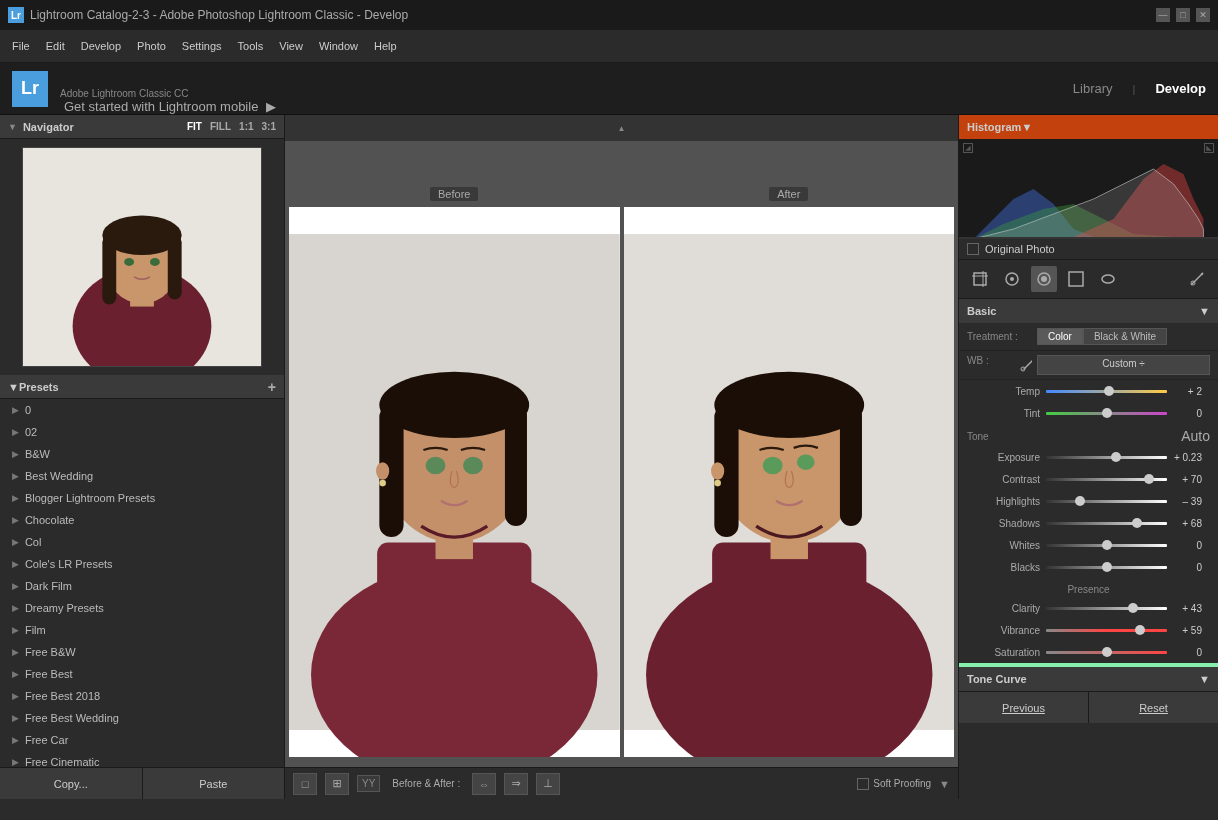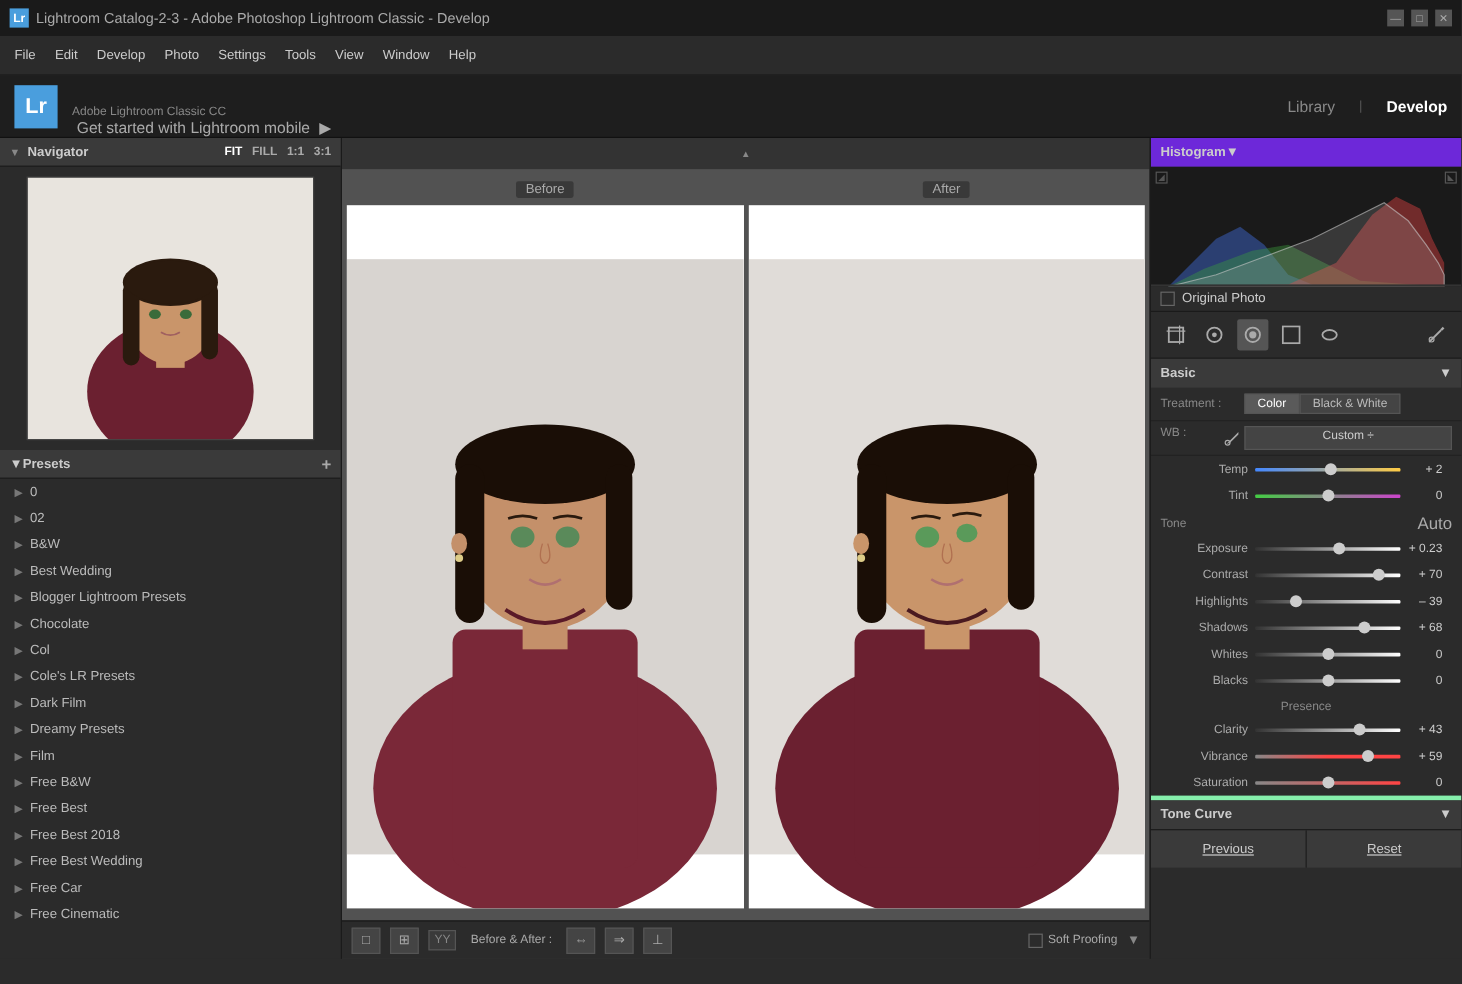--- a/index.html
+++ b/index.html
@@ -204,20 +204,21 @@
       align-items: center;
     }
 
     .image-label {
       color: #aaa;
       font-size: 11px;
       margin-bottom: 6px;
       background: rgba(0,0,0,0.3);
       padding: 1px 8px;
       border-radius: 2px;
+      margin-top: 36px;
     }
 
     .photo-frame {
       flex: 1;
       background: white;
       display: flex;
       align-items: center;
       justify-content: center;
       overflow: hidden;
       position: relative;
@@ -235,21 +236,21 @@
     #right-panel::-webkit-scrollbar { width: 4px; }
     #right-panel::-webkit-scrollbar-track { background: #2b2b2b; }
     #right-panel::-webkit-scrollbar-thumb { background: #555; }
 
     
     #histogram-panel {
       padding: 0;
     }
     #histogram-header {
       height: 24px;
-      background: #6d28d9;
+      background: #c2410c;
       display: flex;
       align-items: center;
       padding: 0 8px;
       font-weight: bold;
       color: #ccc;
       cursor: pointer;
     }
     #histogram-canvas {
       height: 100px;
       background: #1a1a1a;
@@ -650,20 +651,24 @@
             <span class="arrow">▶</span>
             <span>Free Car</span>
           </div>
           <div class="preset-item">
             <span class="arrow">▶</span>
             <span>Free Cinematic</span>
           </div>
         </div>
     </div>
 
+    <div id="left-bottom">
+      <button class="left-btn">Copy...</button>
+      <button class="left-btn">Paste</button>
+    </div>
   </div>
 
   <div id="center-panel">
     <div id="view-controls">
       <div style="font-size:8px;color:#888;">▲</div>
     </div>
 
     <div id="image-area">
 
       <div class="image-container">

